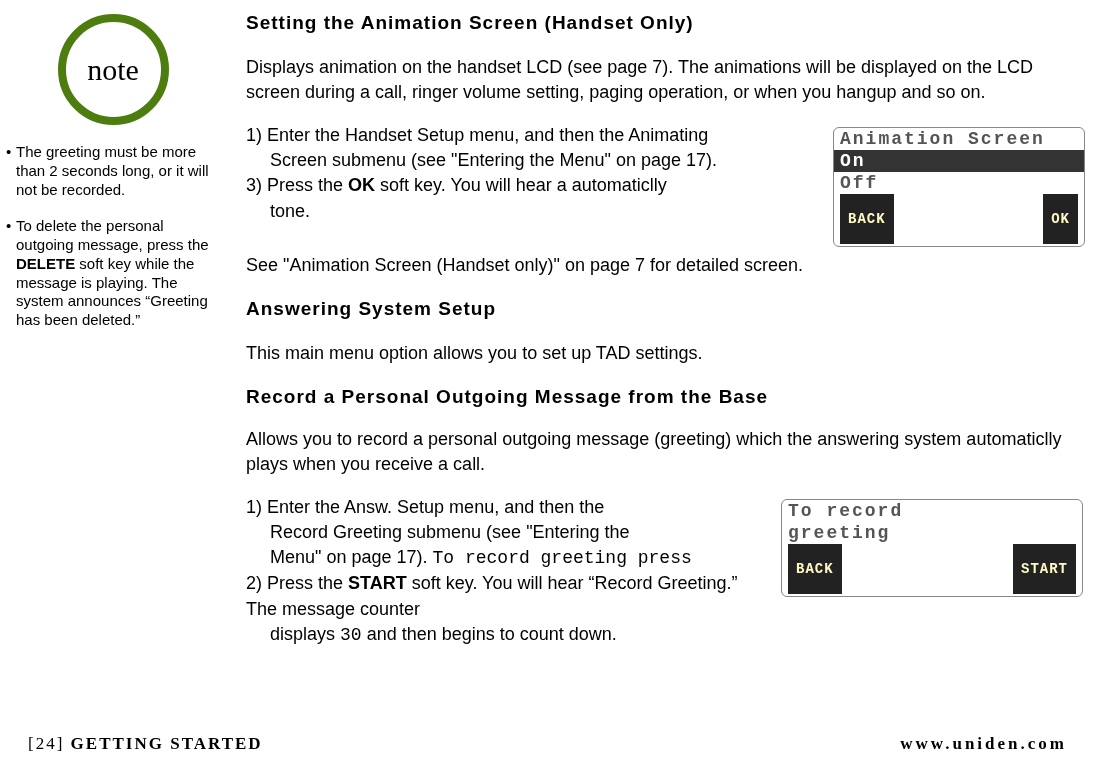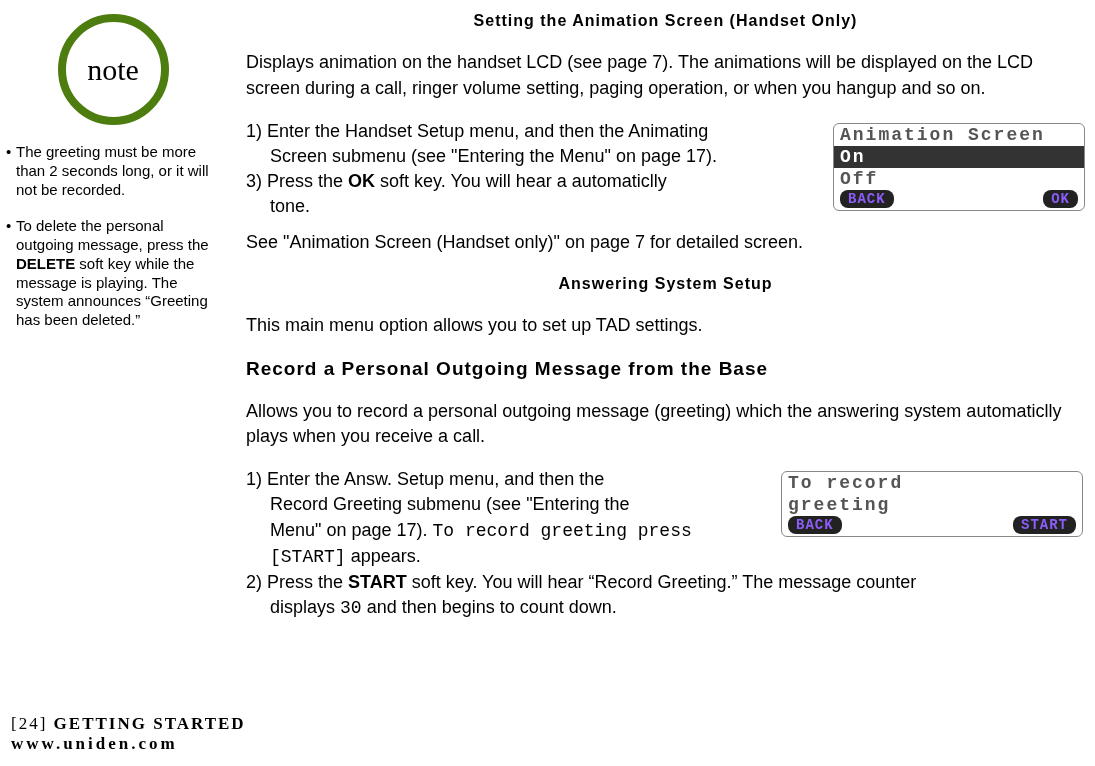--- a/index.html
+++ b/index.html
@@ -52,25 +52,24 @@
     width: 200px;
     vertical-align: top;
   }
   .main {
     flex: 1;
     padding-left: 24px;
     font-size: 18px;
     line-height: 1.4;
   }
   h2.sect {
-    font-size: 16px;
+    font-size: 19px;
     font-weight: bold;
     letter-spacing: 1px;
     margin: 0 0 18px 0;
-    text-align: center;
   }
   h3.sub {
     font-size: 19px;
     font-weight: bold;
     letter-spacing: 1px;
     margin: 10px 0 16px 0;
   }
   .para { margin: 0 0 18px 0; }
   .steps { margin: 8px 0 10px 0; }
   .step { margin: 0; }
@@ -105,46 +104,45 @@
   }
   .lcd-line { padding: 0 6px; line-height: 22px; }
   .lcd-line.sel { background: #333; color: #fff; }
   .lcd-soft {
     display: flex;
     justify-content: space-between;
     padding: 0 6px 2px 6px;
   }
   .softkey {
     background: #222;
-    color: #8b5cf6;
-    padding: 0 8px;
+    color: #fef9c3;
+    padding: 16px 8px;
     font-size: 14px;
     letter-spacing: 1px;
-    border-radius: 8px;
+    border-radius: 0;
     line-height: 18px;
   }
   .lcd2 {
     float: right;
     width: 300px;
     margin: 4px 2px 6px 12px;
   }
   .clear { clear: both; }
 
   .footer {
     position: absolute;
     bottom: 12px;
     left: 0;
     right: 0;
     display: flex;
     justify-content: space-between;
-    padding: 0 11px;
+    padding: 0 28px;
     font-family: Georgia, "Times New Roman", serif;
     letter-spacing: 3px;
     font-size: 17px;
-    flex-direction: column;
   }
   .footer .pg { font-weight: bold; letter-spacing: 2px; }
   .footer .pgnum { font-weight: normal; }
   .footer .url { font-weight: bold; letter-spacing: 3px; }
 </style>
 </head>
 <body>
 
 <div class="page">
   <aside class="sidebar">
@@ -199,23 +197,20 @@
         <span class="softkey">START</span>
       </div>
     </div>
 
     <div class="steps">
       <div class="step">1) Enter the Answ. Setup menu, and then the</div>
       <div class="indent-cont">Record Greeting submenu (see "Entering the</div>
       <div class="indent-cont">
         <span>Menu" on page 17). </span><span class="lcdfont">To record greeting press</span>
       </div>
-      <div class="indent-cont">
-        <span class="lcdfont">[START]</span><span> appears.</span>
-      </div>
       <div class="step">
         <span>2) Press the </span><span class="b">START</span><span> soft key. You will hear “Record Greeting.” The message counter</span>
       </div>
       <div class="indent-cont">
         <span>displays </span><span class="lcdfont">30</span><span> and then begins to count down.</span>
       </div>
     </div>
     <div class="clear"></div>
 
   </main>

